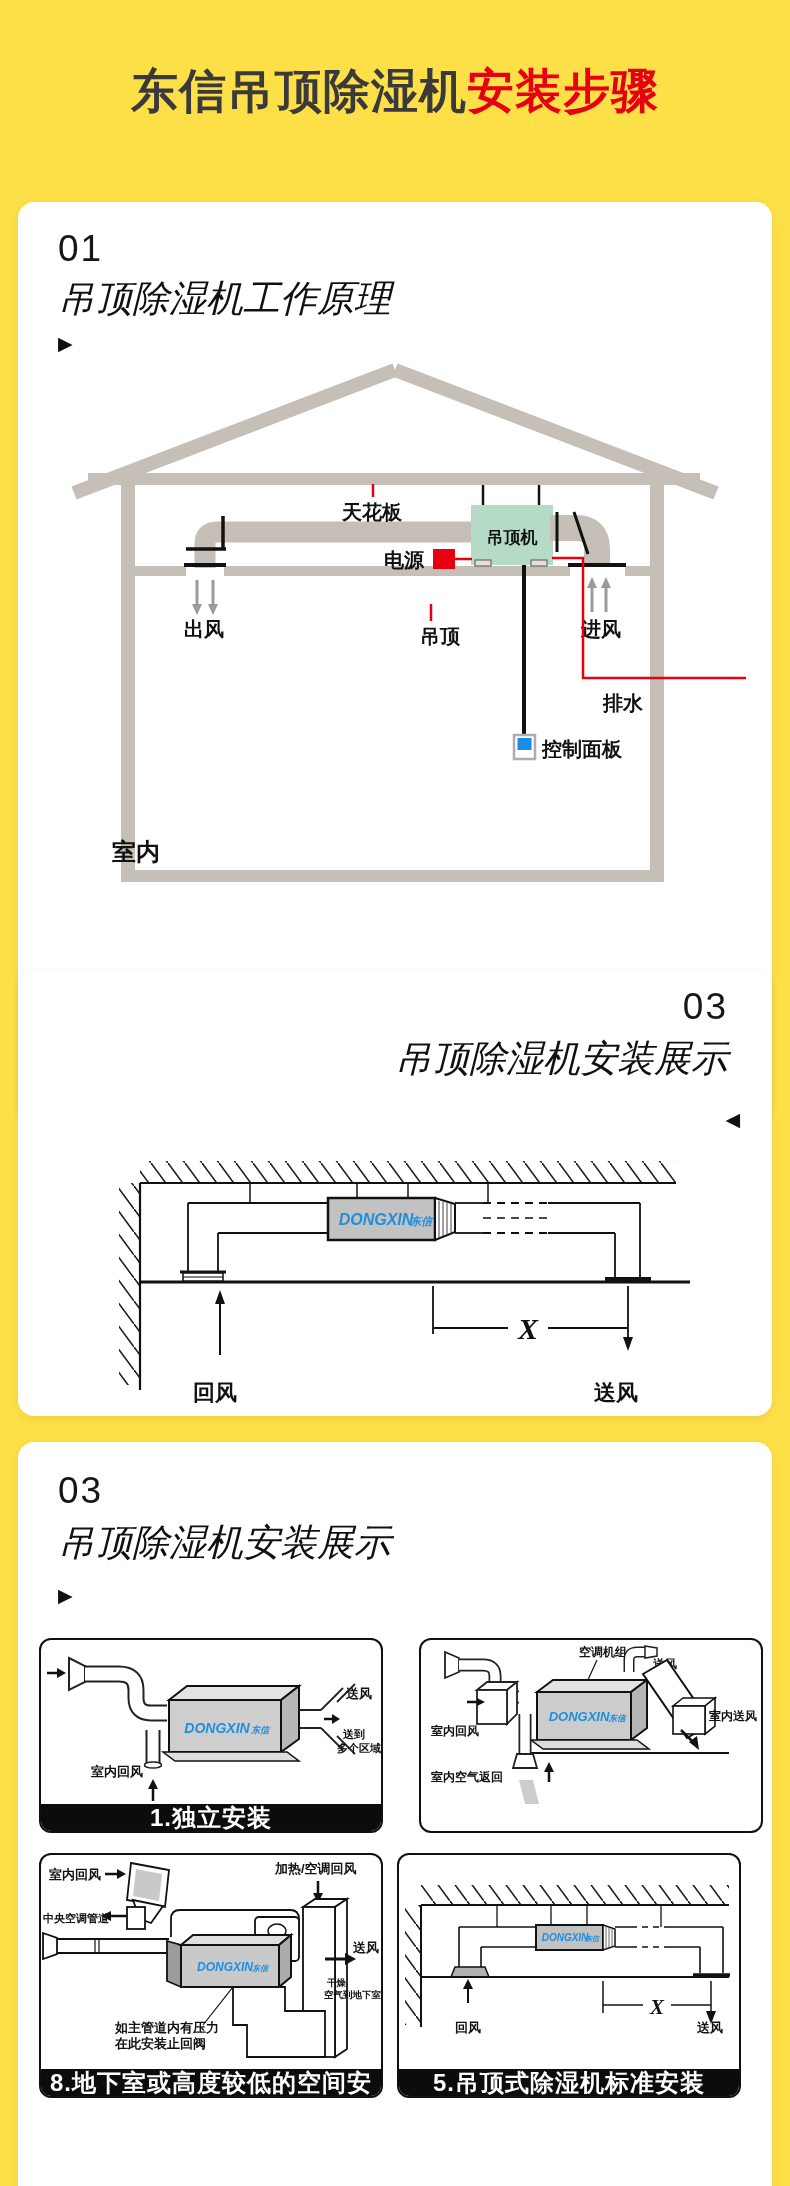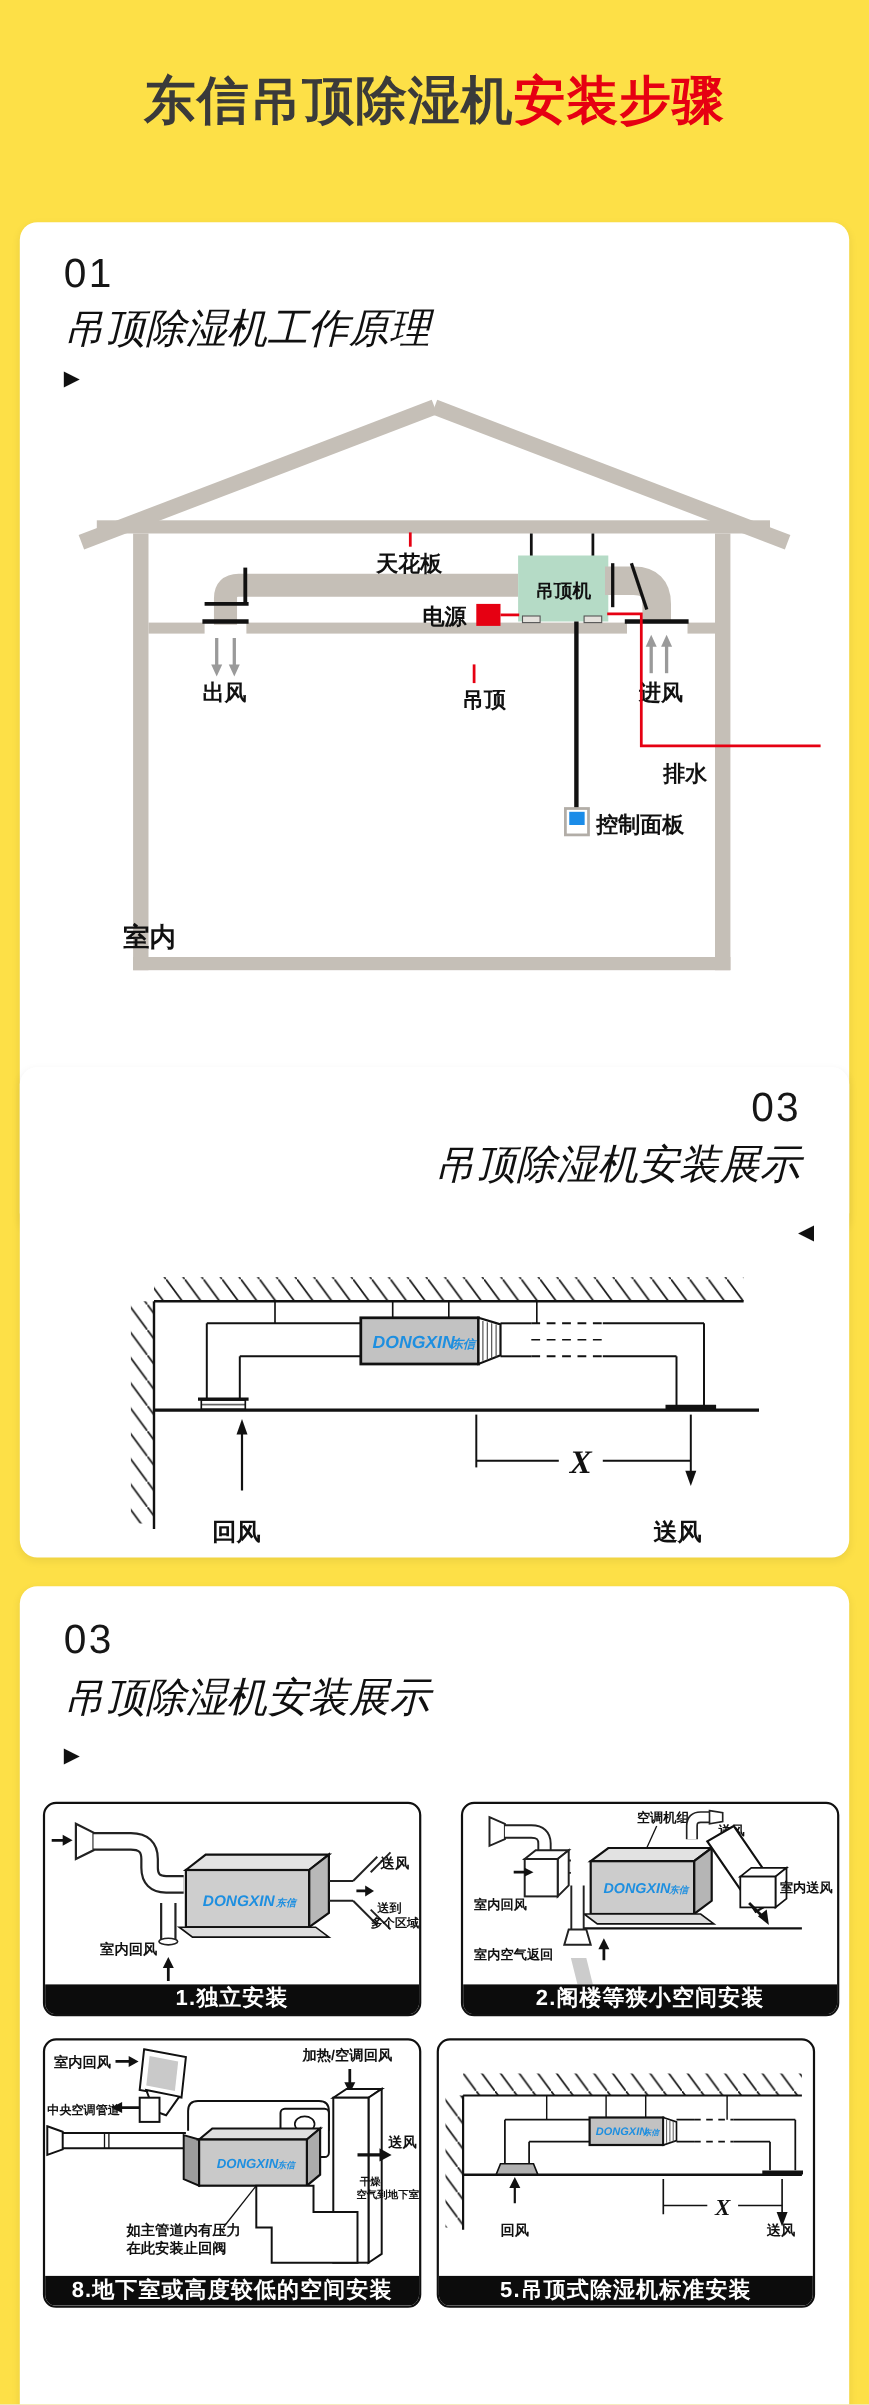--- a/index.html
+++ b/index.html
@@ -23,21 +23,21 @@
   .d2{position:absolute;left:82px;top:170px;}
   
   .panel{position:absolute;width:344px;background:#ffffff;border:2px solid #101010;
          border-radius:12px;box-sizing:border-box;overflow:hidden;}
   .p1{left:21px;top:196px;height:195px;}
   .p2{left:375px;top:196px;height:195px;margin-left:26px;}
   .p3{left:21px;top:411px;height:245px;}
   .p4{left:379px;top:411px;height:245px;}
   .panel svg{display:block;}
   .cap{position:absolute;left:0;bottom:0;width:100%;height:27px;background:#0c0c0c;color:#ffffff;
-       font-size:20px;font-weight:bold;text-align:center;line-height:27px;letter-spacing:1px;}
+       font-size:24px;font-weight:bold;text-align:center;line-height:27px;letter-spacing:1px;}
   
   svg text{font-family:"Liberation Sans",sans-serif;fill:#111111;font-weight:bold;}
   .logo{fill:#1e8fe0;font-style:italic;}
   .dimX{font-family:"Liberation Serif",serif;font-style:italic;}
 </style>
 </head>
 <body>
 
 <div class="page">
 
@@ -300,21 +300,20 @@
         <g>
           <path d="M104,74 L104,116" stroke="#222" stroke-width="13" fill="none"></path>
           <path d="M104,72 L104,116" stroke="#fff" stroke-width="9.5" fill="none"></path>
           <polygon points="96,114 112,114 116,128 92,128" fill="#fff" stroke="#222" stroke-width="1.8"></polygon>
           <polygon points="98,140 112,140 118,164 104,164" fill="#cccccc"></polygon>
           <line x1="128" y1="142" x2="128" y2="130" stroke="#111" stroke-width="2.5"></line>
           <polygon points="123,132 133,132 128,122" fill="#111"></polygon>
         </g>
         <text x="10" y="141" font-size="12">室内空气返回</text>
       </svg>
-      <div class="cap">2.阁楼等狭小空间安装</div>
     </div>
 
     <div class="panel p3">
       <svg width="340" height="216" viewBox="0 0 340 216">
         <text x="8" y="24" font-size="13">室内回风</text>
         <g>
           <line x1="64" y1="19" x2="78" y2="19" stroke="#111" stroke-width="2.5"></line>
           <polygon points="76,14 76,24 85,19" fill="#111"></polygon>
         </g>
         <g>

